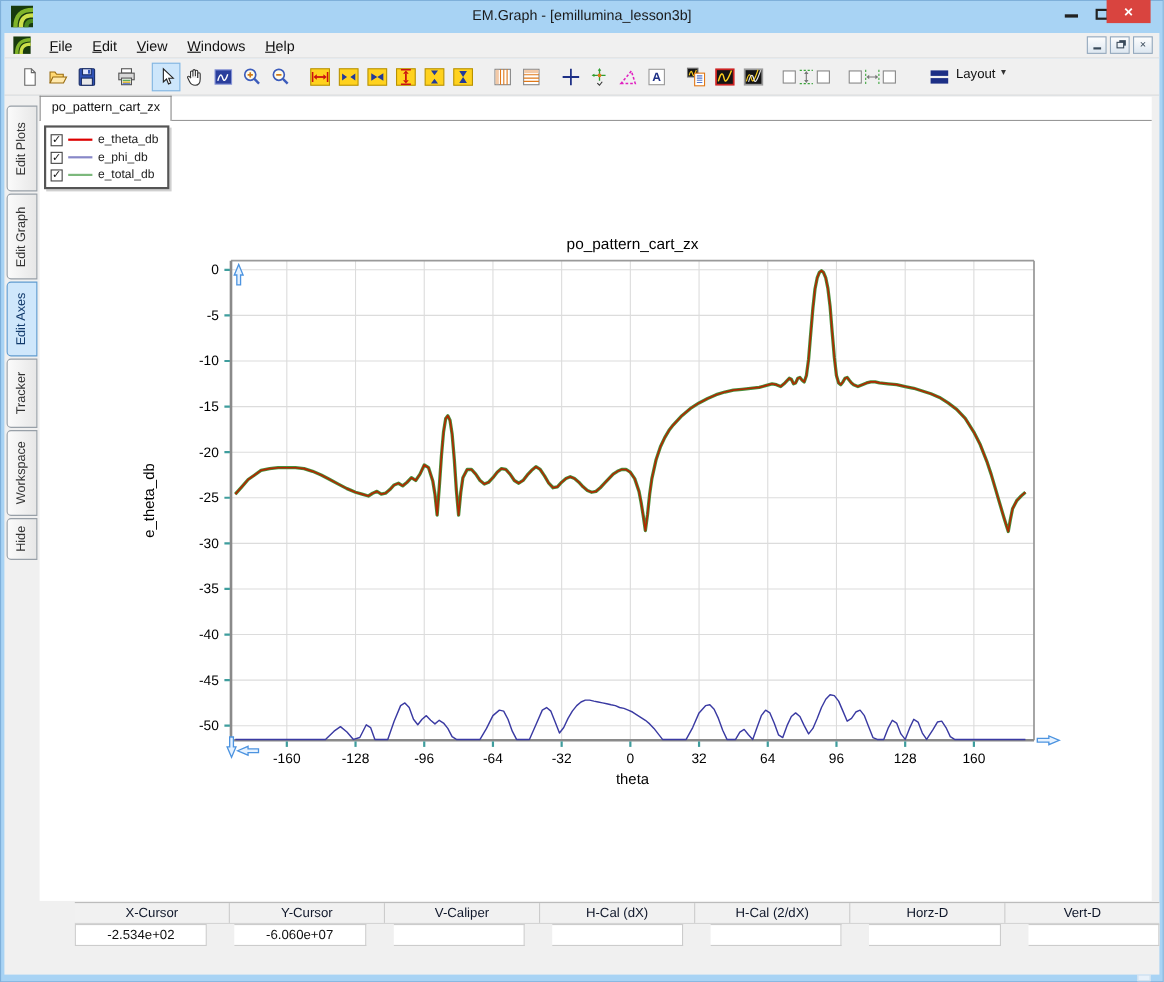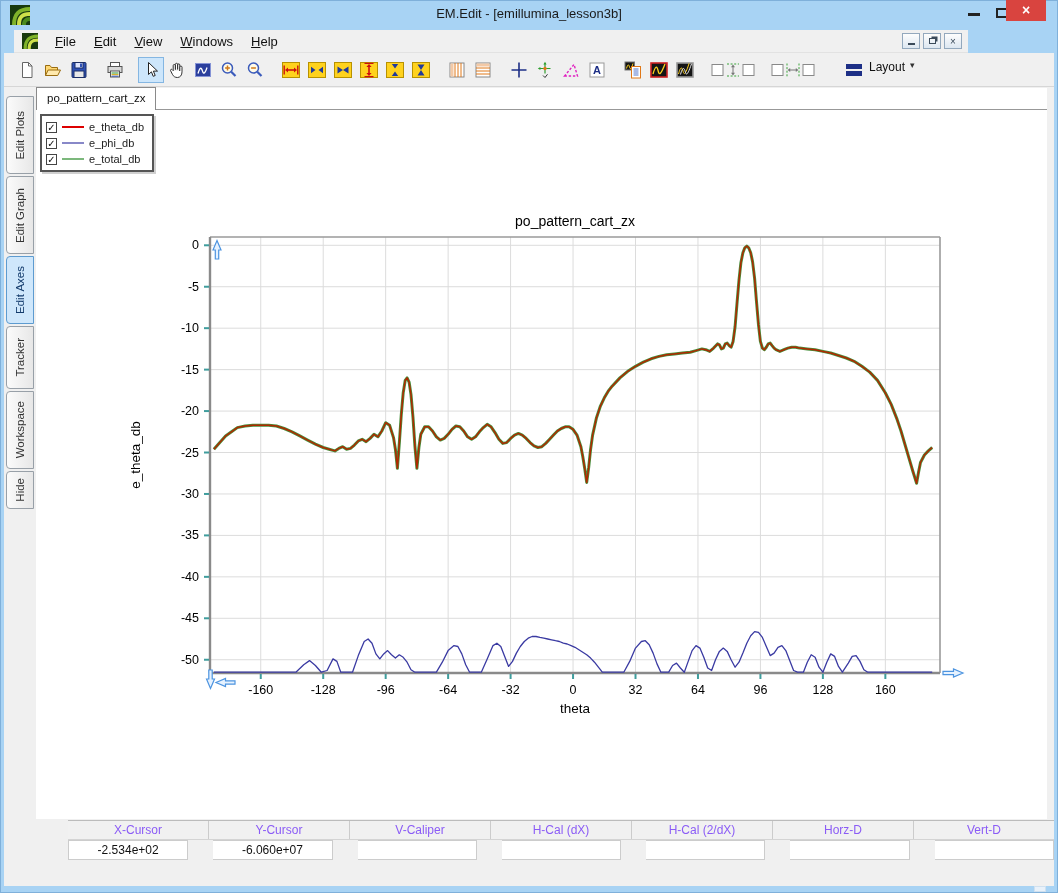--- a/index.html
+++ b/index.html
@@ -8,21 +8,21 @@
        box-shadow:inset 0 0 0 1px #7fb0da;}
   
   .titlebar{position:absolute;left:0;top:0;width:1058px;height:30px;}
   .app-icon{position:absolute;left:10px;top:5px;width:20px;height:20px;}
   .title-text{position:absolute;left:0;right:0;top:6px;text-align:center;font-size:13px;color:#1a1a1a;}
   .cap-min{position:absolute;right:78px;top:13px;width:12px;height:3px;background:#222;cursor:default;}
   .cap-max{position:absolute;right:50px;top:8px;width:12px;height:10px;border:2px solid #222;background:transparent;}
   .cap-close{position:absolute;right:12px;top:0;width:40px;height:21px;background:#d9443f;color:#fff;
              text-align:center;line-height:20px;font-size:14px;font-weight:bold;}
   
-  .menubar{position:absolute;left:14px;top:30px;width:954px;height:23px;background:#f0f0f0;
+  .menubar{position:absolute;left:4px;top:30px;width:1050px;height:23px;background:#f0f0f0;
            border-bottom:1px solid #e2e2e2;display:flex;align-items:center;}
   .menu-logo{width:16px;height:16px;margin:0 8px 0 8px;}
   .menu-item{padding:2px 9px;font-size:13px;color:#111;}
   .menu-item u{text-decoration:underline;}
   .mdi-group{position:absolute;right:6px;top:3px;display:flex;gap:3px;}
   .mdi-btn{width:18px;height:16px;border:1px solid #93a8bd;background:linear-gradient(#fdfdfd,#dde7f1);
            display:flex;align-items:center;justify-content:center;font-size:10px;color:#3a4a5a;}
   .mdi-btn .bar{width:7px;height:2px;background:#3a4a5a;margin-top:6px;}
   .mdi-btn .rest{width:7px;height:6px;border:1px solid #3a4a5a;box-shadow:2px -2px 0 -0.5px #3a4a5a;}
   
@@ -52,41 +52,41 @@
   .legend{position:absolute;left:4px;top:4px;background:#fff;border:2px solid #555;
           box-shadow:2px 2px 0 rgba(120,120,120,.35);padding:3px 8px 3px 4px;z-index:4;}
   .lg-row{display:flex;align-items:center;height:16px;gap:5px;}
   .cb{width:11px;height:11px;border:1px solid #444;background:#fff;font-size:10px;line-height:10px;
       text-align:center;color:#111;}
   .lg-line{width:22px;height:2px;}
   .lg-label{font-size:11px;color:#222;}
   
   .statusbar{position:absolute;left:32px;top:733px;width:986px;}
   .sb-head{display:flex;background:#f1f1f1;border-top:1px solid #bcbcbc;border-bottom:1px solid #d4d4d4;}
-  .sb-head .cell{flex:1;text-align:center;font-size:12px;color:#8b5cf6;padding:2px 0;border-right:1px solid #cccccc;}
+  .sb-head .cell{flex:1;text-align:center;font-size:12px;color:#0f172a;padding:2px 0;border-right:1px solid #cccccc;}
   .sb-head .cell:last-child{border-right:none;}
   .sb-vals{display:flex;gap:25px;}
   .sb-vals .cell{flex:1;text-align:center;font-size:12px;color:#111;background:#fff;
                  border:1px solid #cccccc;border-left:none;padding:2px 0;}
   .sb-vals .cell:first-child{border-left:1px solid #cccccc;}
   .grip{position:absolute;right:12px;bottom:1px;width:12px;height:6px;background:#e8f1fa;border:1px solid #cfe0ef;}
 </style>
 </head>
 <body>
 
 <div id="app">
 
   <div class="titlebar">
     <svg class="app-icon" viewBox="0 0 20 20">
       <rect x="0" y="0" width="20" height="20" fill="#183a0e"></rect>
       <path d="M2 20C2 8 8 2 20 2L20 6C10 6 6 10 6 20Z" fill="#7fb32a"></path>
       <path d="M7 20C7 11 11 7 20 7L20 11C13 11 11 13 11 20Z" fill="#cde04a"></path>
       <path d="M12 20C12 15 15 12 20 12L20 16C17 16 16 17 16 20Z" fill="#4c8a1c"></path>
     </svg>
-    <div class="title-text">EM.Edit - [emillumina_lesson3b]</div>
+    <div class="title-text">EM.Graph - [emillumina_lesson3b]</div>
     <div class="cap-min"></div>
     <div class="cap-max"></div>
     <div class="cap-close">×</div>
   </div>
 
   <div class="menubar">
     <svg class="menu-logo" viewBox="0 0 20 20">
       <rect x="0" y="0" width="20" height="20" fill="#183a0e"></rect>
       <path d="M2 20C2 8 8 2 20 2L20 6C10 6 6 10 6 20Z" fill="#7fb32a"></path>
       <path d="M7 20C7 11 11 7 20 7L20 11C13 11 11 13 11 20Z" fill="#cde04a"></path>

